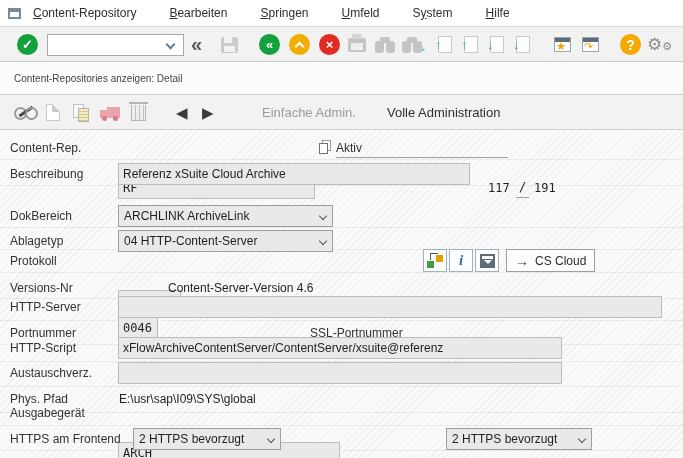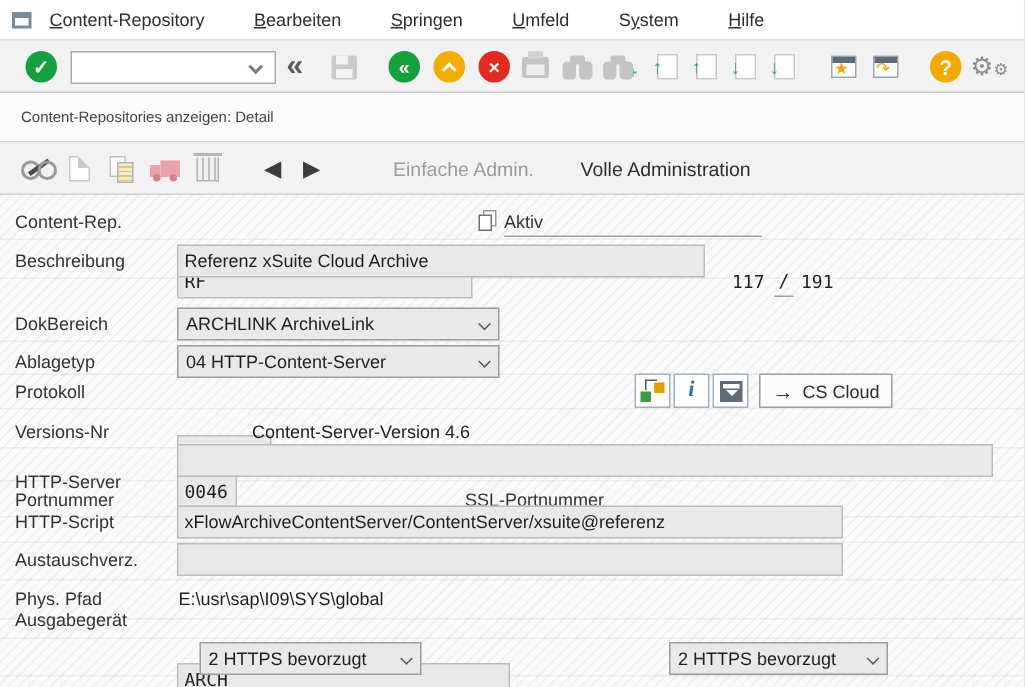--- a/index.html
+++ b/index.html
@@ -313,37 +313,38 @@
       </div>
     <div class="csbtn" style="left:506px;top:119px;">
         <span class="arrow">→</span>
         <span>CS Cloud</span>
       </div>
 
     <span class="lbl" style="left:10px;top:147px;">Versions-Nr</span>
     <div class="field mono" style="left:118px;top:147px;width:40px;height:21px;"><span>0046</span></div>
     <span class="plain" style="left:168px;top:147px;">Content-Server-Version 4.6</span>
 
-    <span class="lbl" style="left:10px;top:180px;">HTTP-Server</span>
+    <span class="lbl" style="left:10px;top:166px;">HTTP-Server</span>
     <div class="field" style="left:118px;top:166px;width:544px;"><span class="redacted"></span></div>
 
     <span class="lbl" style="left:10px;top:192px;">Portnummer</span>
     <div class="field mono" style="left:118px;top:192px;width:43px;height:21px;"><span></span></div>
     <span class="lbl" style="left:310px;top:192px;">SSL-Portnummer</span>
     <div class="field mono" style="left:411px;top:192px;width:40px;height:21px;"><span>7458</span></div>
 
     <span class="lbl" style="left:10px;top:207px;">HTTP-Script</span>
     <div class="field" style="left:118px;top:207px;width:444px;"><span>xFlowArchiveContentServer/ContentServer/xsuite@referenz</span></div>
 
     <span class="lbl" style="left:10px;top:232px;">Austauschverz.</span>
     <div class="field" style="left:118px;top:232px;width:444px;"><span></span></div>
 
     <span class="lbl" style="left:10px;top:258px;">Phys. Pfad</span>
     <span class="plain" style="left:119px;top:258px;">E:\usr\sap\I09\SYS\global</span>
 
     <span class="lbl" style="left:10px;top:272px;">Ausgabegerät</span>
     <div class="field mono" style="left:118px;top:272px;width:222px;height:21px;"><span class="uline">ARCH</span></div>
 
+    <span class="lbl" style="left:10px;top:298px;">HTTPS am Frontend</span>
     <div class="ddl" style="left:133px;top:298px;width:148px;"><span>2 HTTPS bevorzugt</span><span class="dchev"></span></div>
     <div class="ddl" style="left:446px;top:298px;width:146px;"><span>2 HTTPS bevorzugt</span><span class="dchev"></span></div>
 
   </div>
 </div>
 
 </body></html>

